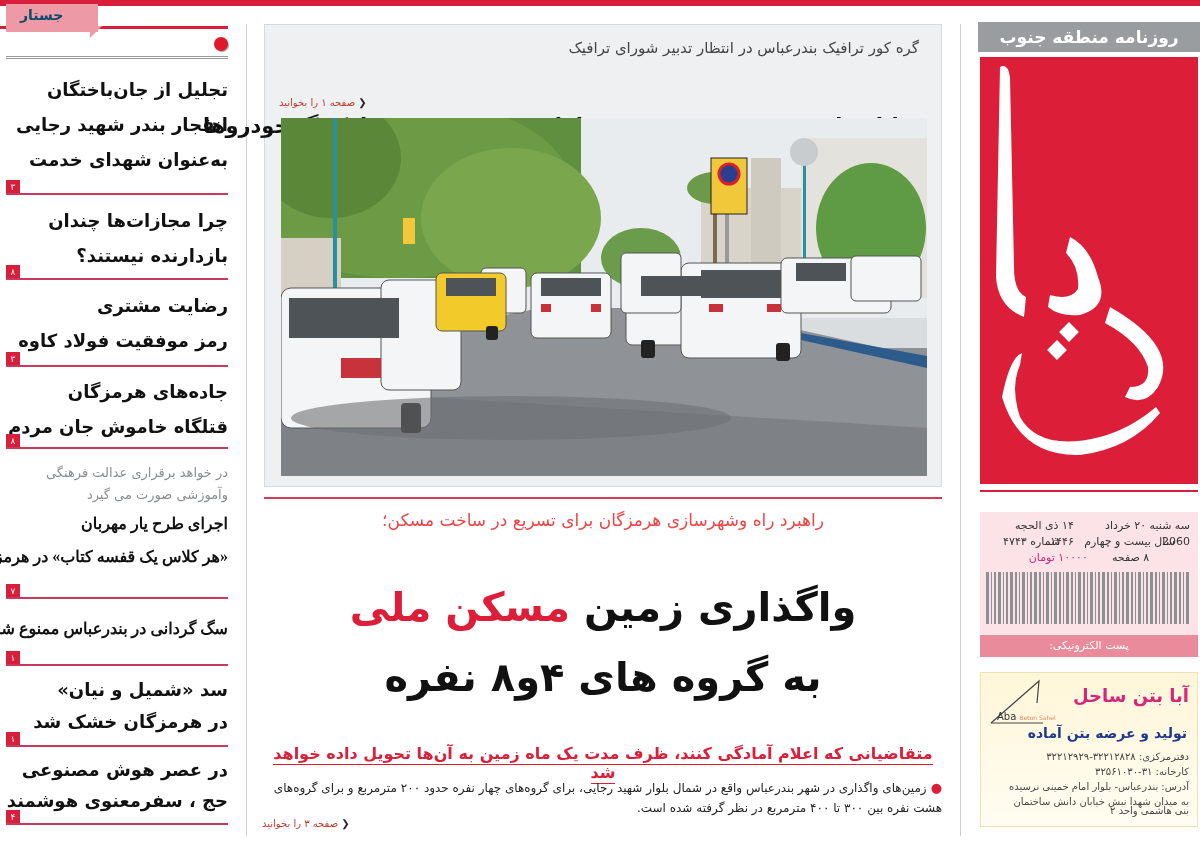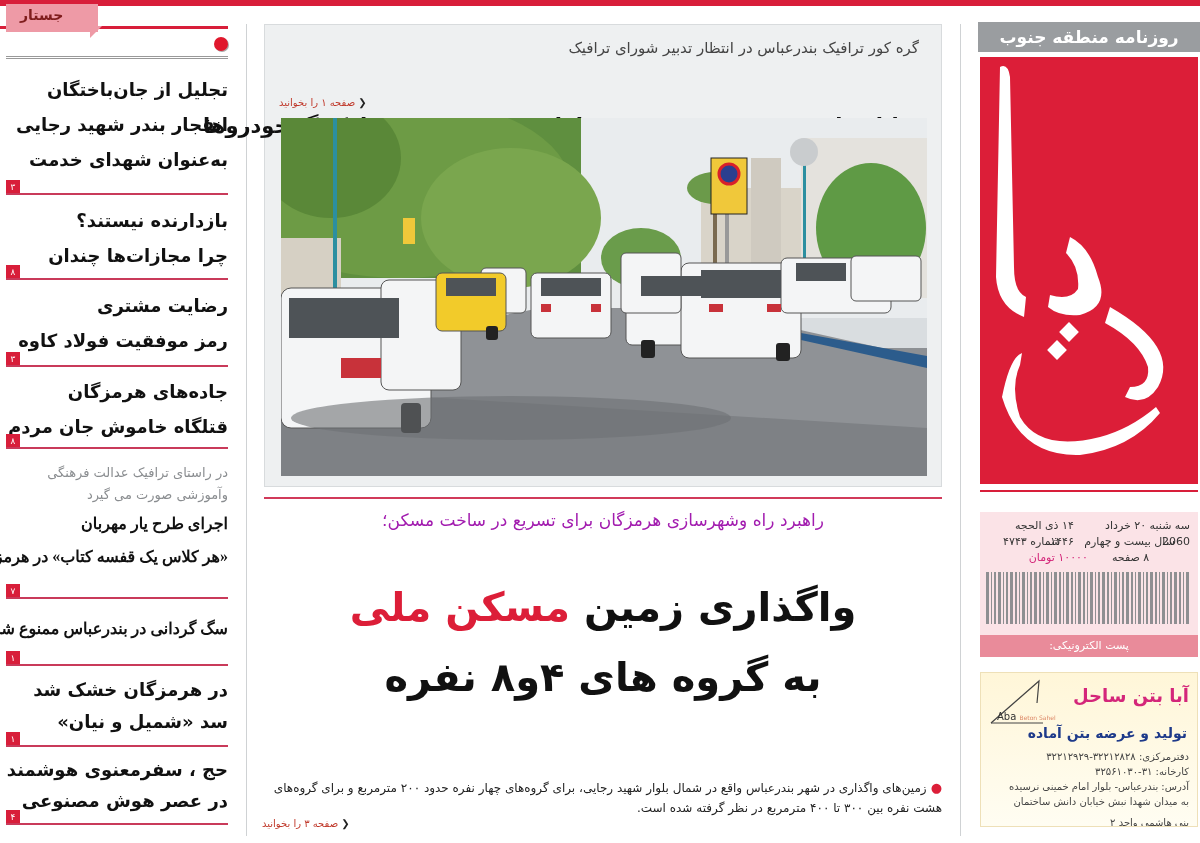--- a/index.html
+++ b/index.html
@@ -72,21 +72,21 @@
     .read-more .chev { color: #222; font-weight: bold; margin-left: 3px; }
     .photo {
       position: absolute; left: 16px; top: 93px; width: 646px; height: 358px; overflow: hidden;
       background: #d9dde0;
     }
 
     .center-rule { position: absolute; left: 264px; top: 497px; width: 678px; height: 2px; background: #d13a5a; }
 
     .kicker-main {
       position: absolute; left: 264px; top: 510px; width: 678px; text-align: center;
-      font-size: 17px; color: #a21caf; direction: rtl;
+      font-size: 17px; color: #ef4444; direction: rtl;
     }
     .headline {
       position: absolute; left: 264px; top: 572px; width: 678px; text-align: center;
       font-size: 40px; font-weight: bold; line-height: 70px; direction: rtl; color: #111;
     }
     .headline .red { color: #dc1e38; }
     .subhead {
       position: absolute; left: 264px; top: 744px; width: 678px; text-align: center;
       font-size: 16px; font-weight: bold; color: #dc1e38; direction: rtl;
     }
@@ -95,21 +95,21 @@
       position: absolute; left: 262px; top: 778px; width: 680px; font-size: 12px; line-height: 20px;
       color: #222; direction: rtl; text-align: right;
     }
     .lead .dot { color: #dc1e38; font-size: 13px; margin-left: 4px; }
 
     
     .section-tab {
       position: absolute; left: 6px; top: 4px; width: 92px; height: 28px; background: #ee9aa6;
     }
     .section-tab-text {
-      position: absolute; left: 14px; top: 3px; font-size: 14px; color: #7f1d1d; font-weight: bold;
+      position: absolute; left: 14px; top: 3px; font-size: 14px; color: #0c4a6e; font-weight: bold;
       direction: rtl; letter-spacing: 4px;
     }
     .tab-tail {
       position: absolute; left: 90px; top: 26px; width: 0; height: 0;
       border-left: 12px solid #ee9aa6; border-bottom: 12px solid transparent;
     }
     .tab-redline { position: absolute; left: 0; top: 26px; width: 228px; height: 3px; background: #d81e3a; }
     .today-title {
       position: absolute; right: 32px; top: 34px; font-size: 13px; font-weight: bold; font-style: italic;
       color: #111; direction: rtl;
@@ -155,65 +155,65 @@
 
     <div class="brief" style="top:72px;">
       <div class="t">تجلیل از جان‌باختگان</div>
       <div class="t">انفجار بندر شهید رجایی</div>
       <div class="t">به‌عنوان شهدای خدمت</div>
     </div>
     <div class="pg-badge" style="top:180px;">۳</div>
     <div class="brief-rule" style="top:193px;"></div>
 
     <div class="brief" style="top:203px;">
+      <div class="t">چرا مجازات‌ها چندان</div>
       <div class="t">بازدارنده نیستند؟</div>
-      <div class="t">چرا مجازات‌ها چندان</div>
     </div>
     <div class="pg-badge" style="top:265px;">۸</div>
     <div class="brief-rule" style="top:278px;"></div>
 
     <div class="brief" style="top:288px;">
       <div class="t">رضایت مشتری</div>
       <div class="t">رمز موفقیت فولاد کاوه</div>
     </div>
     <div class="pg-badge" style="top:352px;">۳</div>
     <div class="brief-rule" style="top:365px;"></div>
 
     <div class="brief" style="top:374px;">
       <div class="t">جاده‌های هرمزگان</div>
       <div class="t">قتلگاه خاموش جان مردم</div>
     </div>
     <div class="pg-badge" style="top:434px;">۸</div>
     <div class="brief-rule" style="top:447px;"></div>
 
     <div class="brief" style="top:462px;">
-      <div class="k">در راستای ترافیک عدالت فرهنگی</div>
+      <div class="k">در خواهد برقراری عدالت فرهنگی</div>
       <div class="k">وآموزشی صورت می گیرد</div>
       <div class="t sm" style="line-height:36px;">اجرای طرح یار مهربان</div>
       <div class="t sm">«هر کلاس یک قفسه کتاب» در هرمزگان</div>
     </div>
     <div class="pg-badge" style="top:584px;">۷</div>
     <div class="brief-rule" style="top:597px;"></div>
 
     <div class="brief" style="top:614px;">
       <div class="t sm">سگ گردانی در بندرعباس ممنوع شد</div>
     </div>
     <div class="pg-badge" style="top:651px;">۱</div>
     <div class="brief-rule" style="top:664px;"></div>
 
     <div class="brief" style="top:674px;">
+      <div class="t" style="line-height:32px;">سد «شمیل و نیان»</div>
       <div class="t" style="line-height:32px;">در هرمزگان خشک شد</div>
-      <div class="t" style="line-height:32px;">سد «شمیل و نیان»</div>
     </div>
     <div class="pg-badge" style="top:732px;">۱</div>
     <div class="brief-rule" style="top:745px;"></div>
 
     <div class="brief" style="top:754px;">
+      <div class="t" style="line-height:31px;">در عصر هوش مصنوعی</div>
       <div class="t" style="line-height:31px;">حج ، سفرمعنوی هوشمند</div>
-      <div class="t" style="line-height:31px;">در عصر هوش مصنوعی</div>
     </div>
     <div class="pg-badge" style="top:810px;">۴</div>
     <div class="brief-rule" style="top:823px;"></div>
   </div>
 
   <div class="feature-box">
     <div class="kicker-top">گره کور ترافیک بندرعباس در انتظار تدبیر شورای ترافیک</div>
     <div class="feature-head">خیابان‌های « شهید بهشتی » و « امام موسی صدر» ؛ پارکینگ خودروها</div>
     <div class="read-more" style="left:14px; top:72px;">
       <span class="chev">❮</span><span>صفحه ۱ را بخوانید</span>
@@ -299,20 +299,23 @@
 
   <div class="center-rule"></div>
 
   <div class="kicker-main">راهبرد راه وشهرسازی هرمزگان برای تسریع در ساخت مسکن؛</div>
   <div class="headline">
     <div>
       <span>واگذاری زمین</span>
       <span class="red">مسکن ملی</span>
     </div>
     <div>به گروه های ۴و۸ نفره</div>
+  </div>
+  <div class="subhead">
+    <span>متقاضیانی که اعلام آمادگی کنند، ظرف مدت یک ماه زمین به آن‌ها تحویل داده خواهد شد</span>
   </div>
   <div class="lead">
     <span class="dot">●</span><span>زمین‌های واگذاری در شهر بندرعباس واقع در شمال بلوار شهید رجایی، برای گروه‌های چهار نفره حدود ۲۰۰ مترمربع و برای گروه‌های هشت نفره بین ۳۰۰ تا ۴۰۰ مترمربع در نظر گرفته شده است.</span>
   </div>
   <div class="read-more" style="left:262px; top:818px;">
     <span class="chev">❮</span><span>صفحه ۳ را بخوانید</span>
   </div>
 
   <div class="masthead">
     <div class="tagline">روزنامه منطقه جنوب کشور</div>
@@ -415,16 +418,16 @@
       <div class="ad-logo-text">
         <span>Aba</span>
         <span style="font-size:6px; color:#d86">Beton Sahel</span>
       </div>
       <div class="ad-title">آبا بتن ساحل</div>
       <div class="ad-sub">تولید و عرضه بتن آماده</div>
       <div class="ad-line" style="top:78px;">دفترمرکزی: ۳۲۲۱۲۸۲۸-۳۲۲۱۲۹۲۹</div>
       <div class="ad-line" style="top:93px;">کارخانه: ۳۱-۳۲۵۶۱۰۳۰</div>
       <div class="ad-line" style="top:108px;">آدرس: بندرعباس- بلوار امام خمینی نرسیده</div>
       <div class="ad-line" style="top:123px;">به میدان شهدا نبش خیابان دانش ساختمان</div>
-      <div class="ad-line" style="top:144px;">بنی هاشمی واحد ۲</div>
+      <div class="ad-line" style="top:132px;">بنی هاشمی واحد ۲</div>
     </div>
   </div>
 </div>
 
 </body></html>

